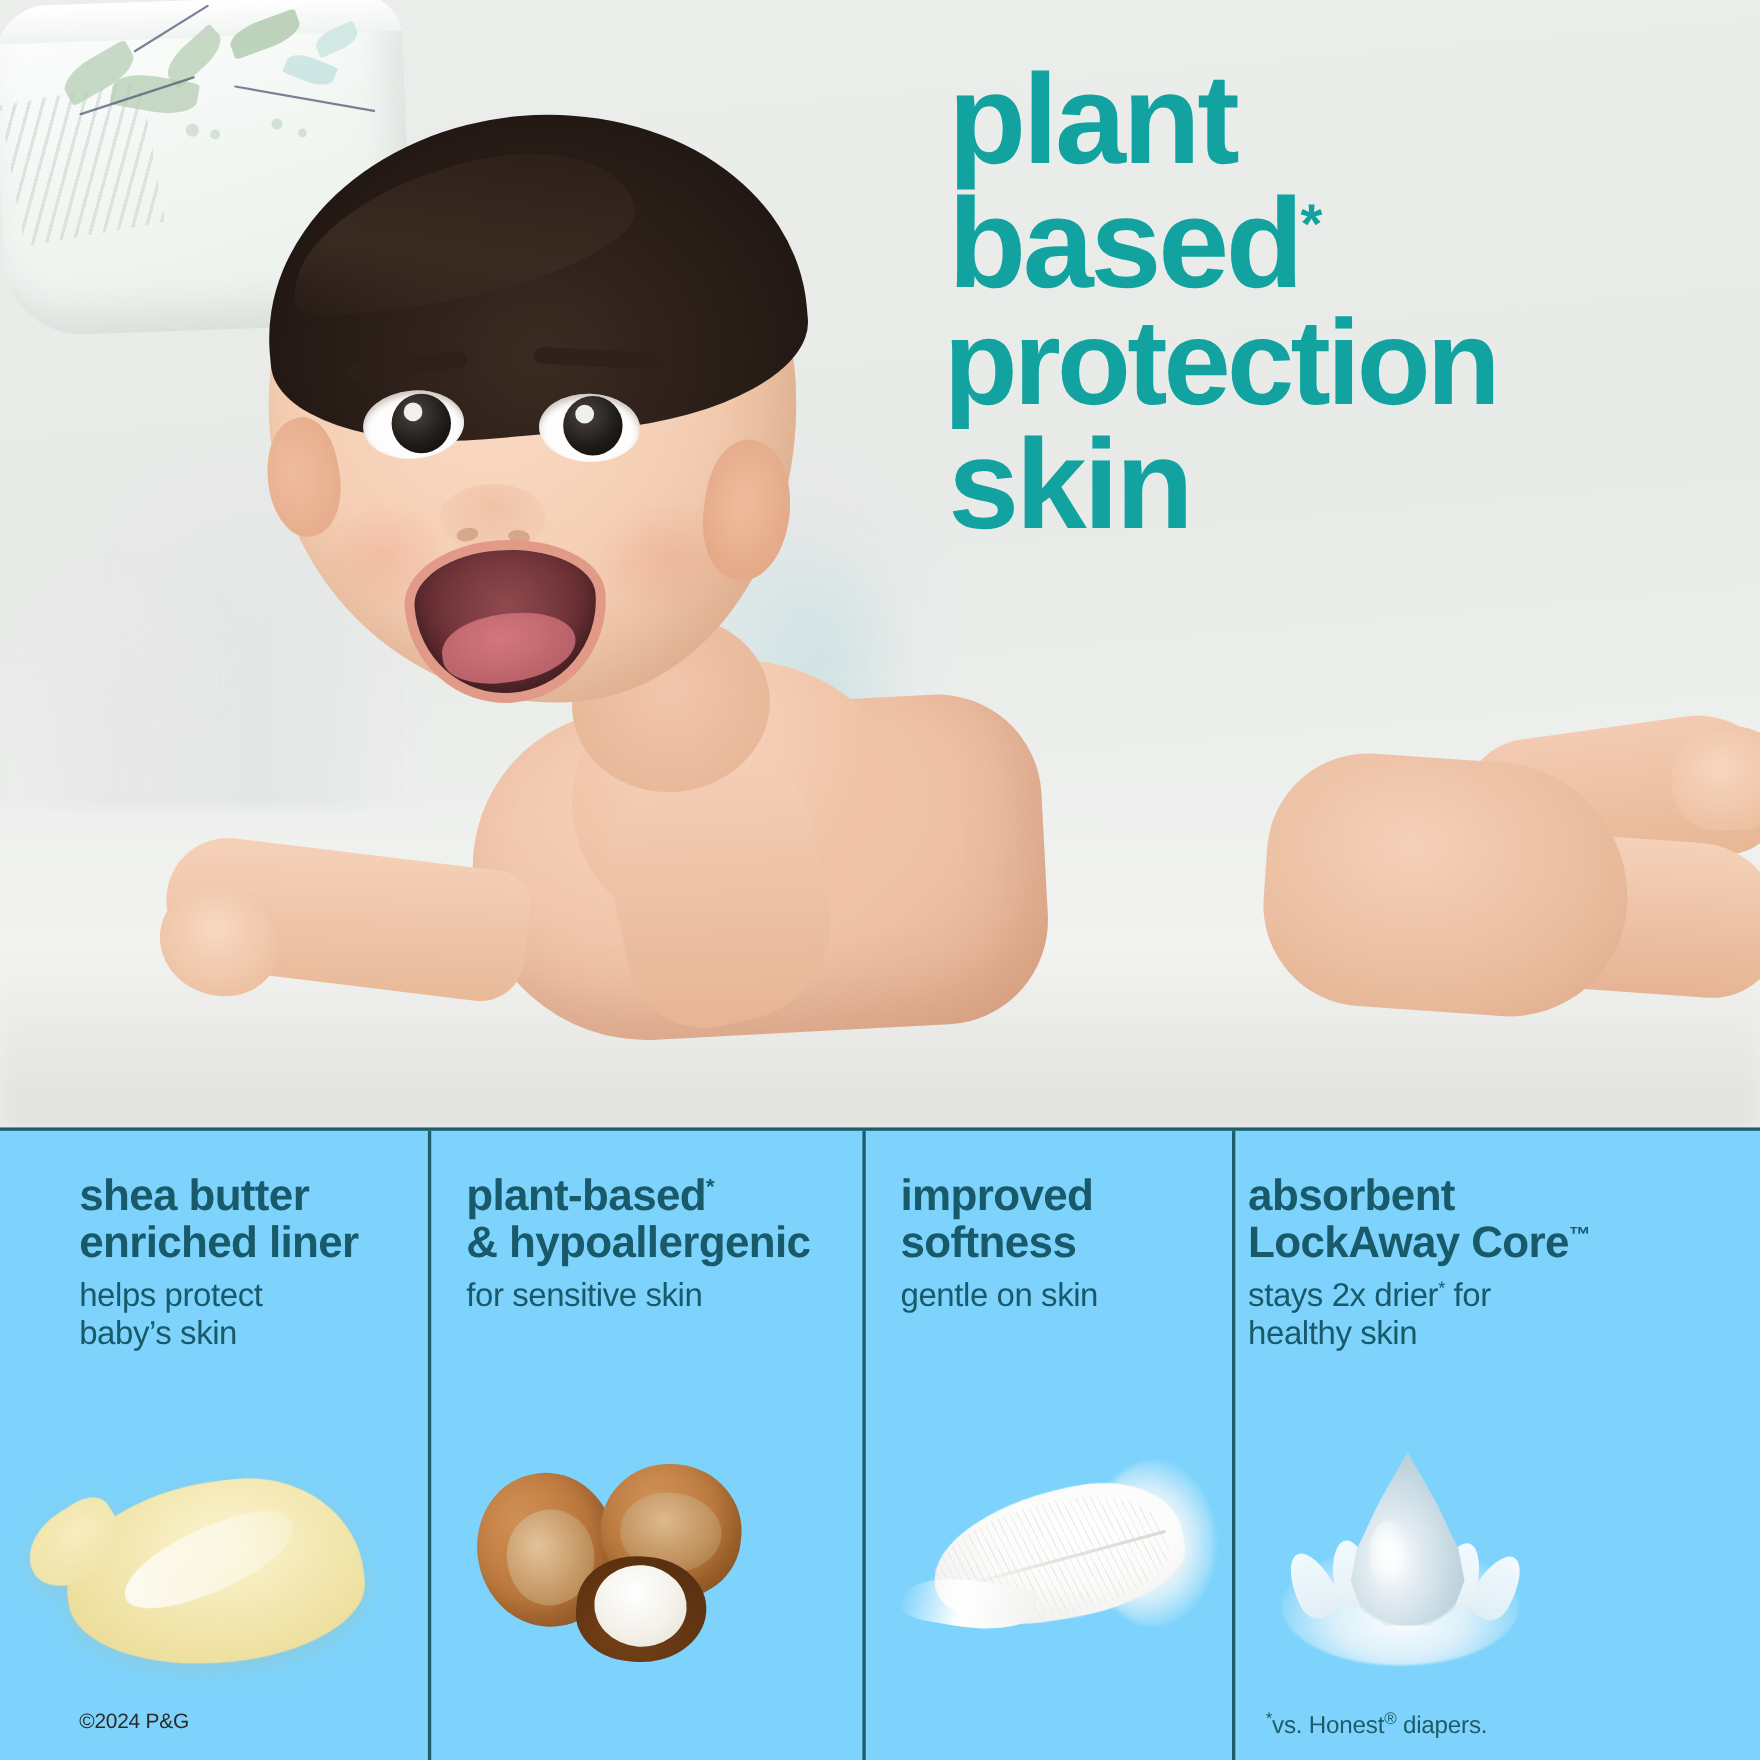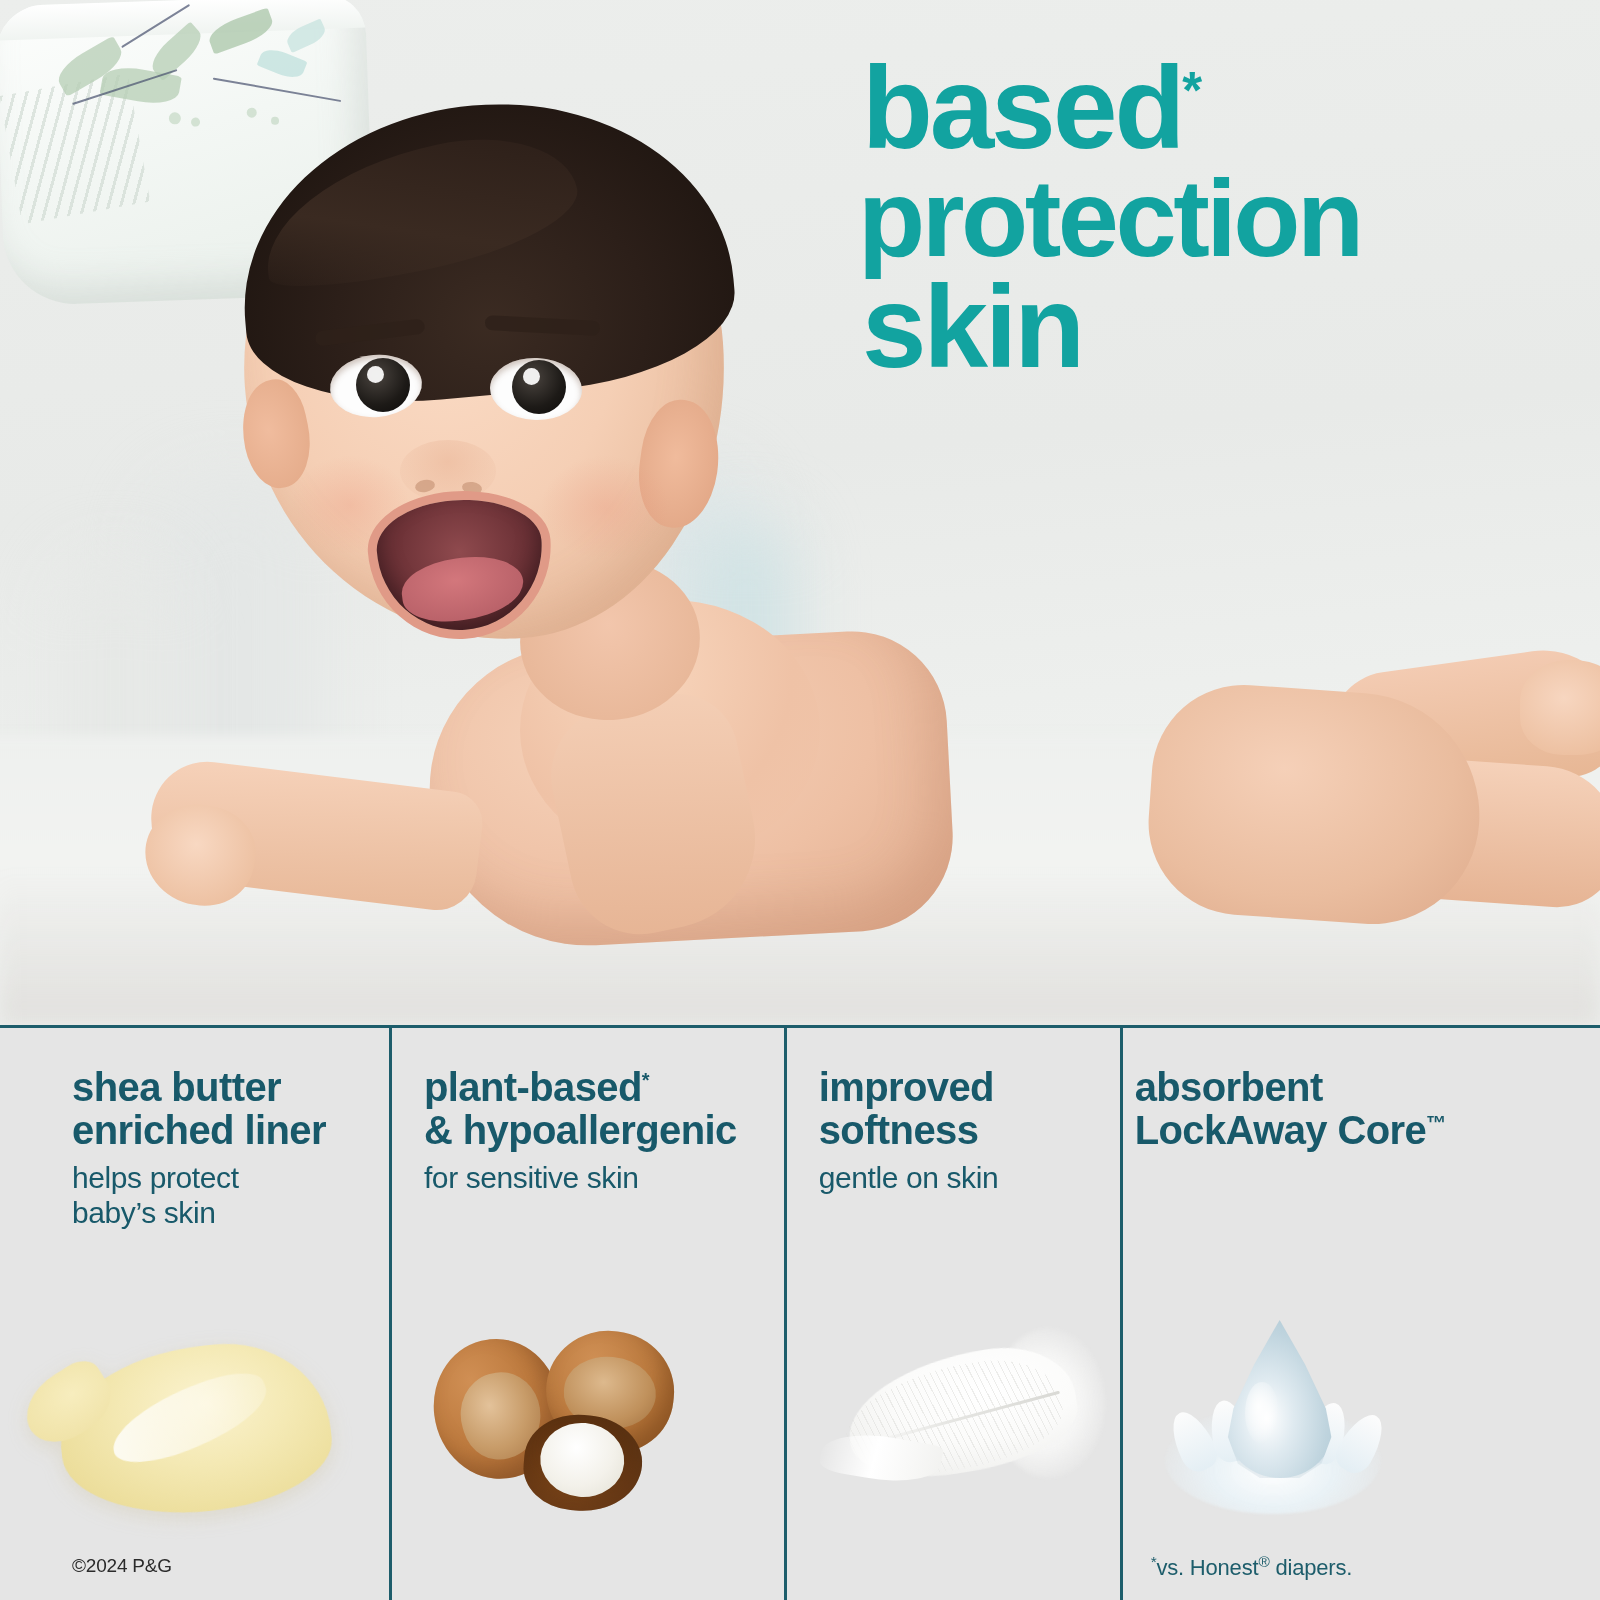--- a/index.html
+++ b/index.html
@@ -217,21 +217,21 @@
     line-height:0.97;
     letter-spacing:-3px;
   }
   #headline .ln { display:block; white-space:nowrap; }
   #headline sup { font-size:.44em; vertical-align:super; letter-spacing:0; }
   .ln-protection { font-size:110px; letter-spacing:-3.5px; margin-left:-4px; }
 
   
   #panel {
     position:absolute; left:0; top:1025px; width:1600px; height:575px;
-    background:#e5e5e5;
+    background:#7dd3fc;
     border-top:3px solid #1d5d6b;
   }
   .cols { position:absolute; inset:0; display:flex; }
   .col {
     position:relative; height:100%;
     padding:38px 0 0 0;
   }
   .col1 { width:390px; padding-left:72px; padding-right:24px; }
   .col2 { width:396px; padding-left:32px; padding-right:18px; border-left:3px solid #1d5d6b; }
   .col3 { width:337px; padding-left:32px; padding-right:18px; border-left:3px solid #1d5d6b; }
@@ -445,20 +445,21 @@
     <div class="sk glint glint-r"></div>
     <div class="sk nose"></div>
     <div class="sk nostril nos-l"></div>
     <div class="sk nostril nos-r"></div>
     <div class="sk mouth">
       <div class="sk tongue" style="left:22px;top:58px;"></div>
     </div>
   </div>
 
   <div id="headline">
+    <span class="ln">plant</span>
     <span class="ln"><span>based</span><sup>*</sup></span>
     <span class="ln ln-protection">protection</span>
     <span class="ln">skin</span>
   </div>
 </div>
 
 <div id="panel">
   <div class="cols">
 
     <div class="col col1">
@@ -496,20 +497,22 @@
           <div class="fea-vanes"></div>
           <div class="fea-shaft"></div>
           <div class="fea-tip"></div>
         </div>
       </div>
     </div>
 
     <div class="col col4">
       <div class="f-title"><span>absorbent
 LockAway Core</span><sup>™</sup></div>
+      <div class="f-sub"><span>stays 2x drier</span><sup>*</sup><span> for
+healthy skin</span></div>
       <div class="f-art">
         <div class="drop-wrap">
           <div class="splash"></div>
           <div class="splash-pk pk1"></div>
           <div class="splash-pk pk2"></div>
           <div class="splash-pk pk3"></div>
           <div class="splash-pk pk4"></div>
           <div class="drop"></div>
         </div>
       </div>

